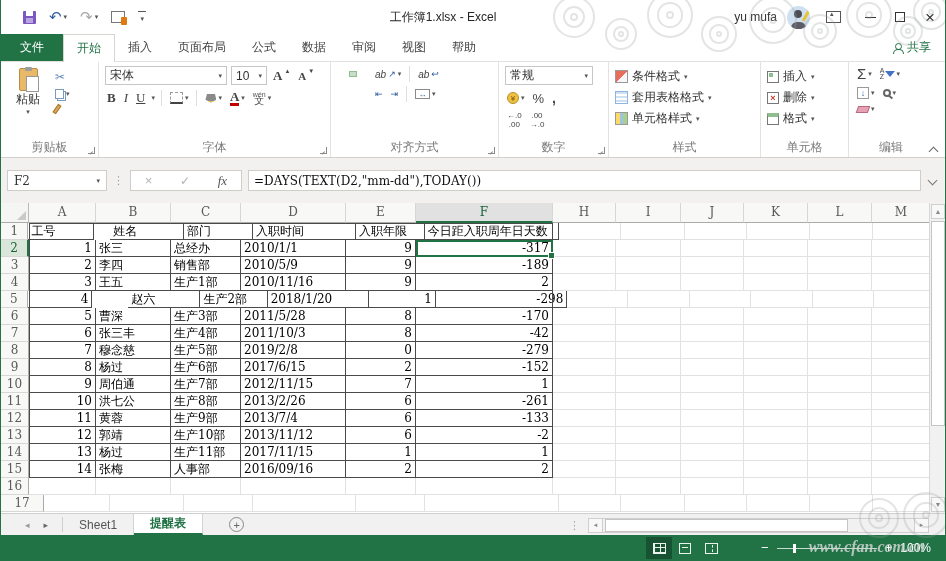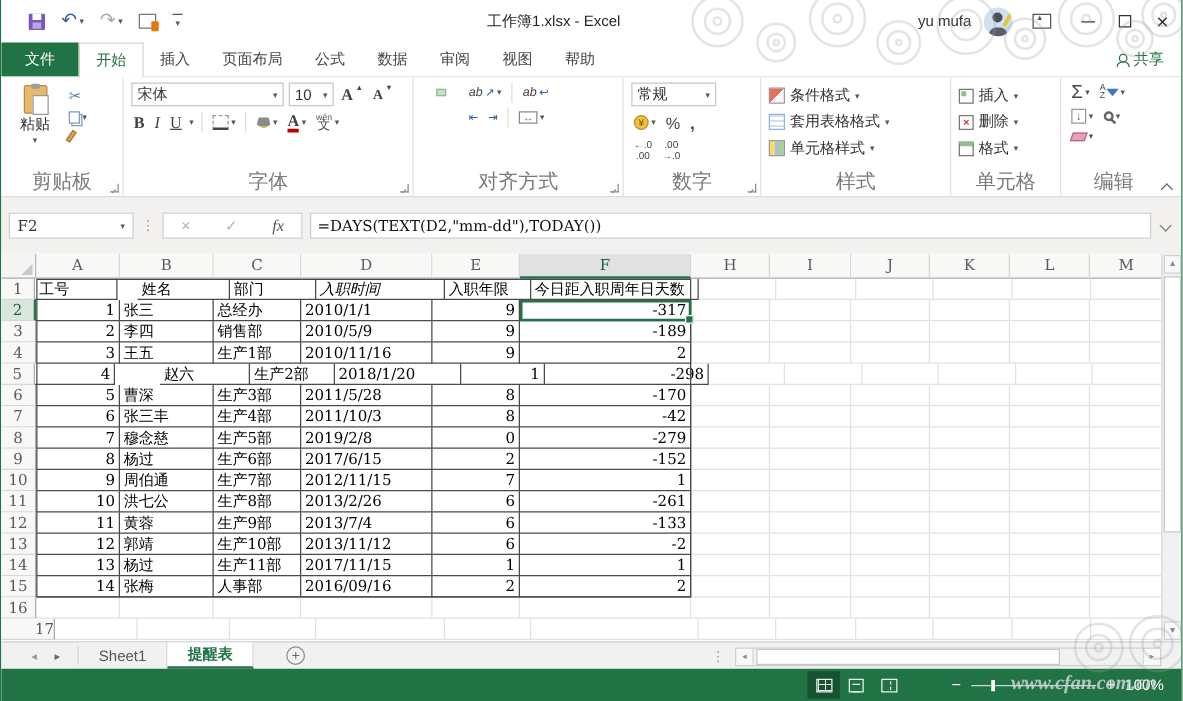--- a/index.html
+++ b/index.html
@@ -44,21 +44,21 @@
   .bulb { width:9px; height:9px; border-radius:50%; background:#ffd34d; border:1px solid #c9a227; position:relative; }
   .bulb::after { content:""; position:absolute; left:2px; bottom:-4px; width:3px; height:3px; background:#999; }
   .share { margin-left:auto; display:flex; align-items:center; gap:5px; color:#217346; padding:0 14px; }
   .person { width:9px; height:9px; position:relative; }
   .person::before { content:""; position:absolute; top:0; left:2px; width:5px; height:5px; border-radius:50%; border:1px solid #217346; }
   .person::after { content:""; position:absolute; bottom:-2px; left:0; width:9px; height:4px; border-radius:5px 5px 0 0; border:1px solid #217346; border-bottom:none; }
 
   
   .ribbon { position:absolute; top:62px; left:0; right:0; height:96px; background:#fff; border-bottom:1px solid #d2d0ce; display:flex; }
   .rgroup { position:relative; border-right:1px solid #e4e2df; padding:4px 4px 16px 6px; height:100%; }
-  .glabel { position:absolute; bottom:1px; left:0; right:0; text-align:center; font-size:16px; color:#7a7a7a; }
+  .glabel { position:absolute; bottom:1px; left:0; right:0; text-align:center; font-size:12px; color:#7a7a7a; }
   .launcher { position:absolute; bottom:3px; right:3px; width:7px; height:7px; border-right:1px solid #8a8a8a; border-bottom:1px solid #8a8a8a; }
   .launcher::before { content:""; position:absolute; right:1px; bottom:1px; width:4px; height:1px; background:#8a8a8a; transform:rotate(-45deg); transform-origin:right bottom; }
   .ic { display:inline-flex; align-items:center; gap:2px; padding:1px 2px; color:#444; }
   .rowline { display:flex; align-items:center; gap:4px; margin-bottom:4px; }
 
   
   .g-clip { width:98px; display:flex; }
   .pastebtn { display:flex; flex-direction:column; align-items:center; width:42px; padding-top:2px; }
   .clipicon { width:19px; height:23px; background:#e9b96a; border:1px solid #b98b45; border-radius:2px; position:relative; }
   .clipicon::before { content:""; position:absolute; top:-2px; left:5px; width:7px; height:4px; background:#9d9d9d; border-radius:1px; }
@@ -89,21 +89,21 @@
   .st { width:14px; height:10px; background:repeating-linear-gradient(#5a5a5a 0 1px, transparent 1px 3px); }
   .st.sh { height:7px; }
   .albtn { padding:2px 3px; border:1px solid transparent; }
   .albtn.active { background:#c8dec8; border-color:#8fbf8f; }
   .orient { font-style:italic; font-size:10px; color:#444; }
   .arr-b { font-size:9px; color:#2f5b9f; }
   .mergeic { width:15px; height:10px; border:1px solid #8a8a8a; display:flex; align-items:center; justify-content:center; font-size:8px; color:#2f5b9f; background:#fff; }
 
   
   .g-num { width:110px; }
-  .numfmt { width:68px; }
+  .numfmt { width:88px; }
   .coin { width:12px; height:12px; border-radius:50%; background:#f0c040; border:1px solid #b8902a; display:flex; align-items:center; justify-content:center; font-size:8px; color:#7a5b10; }
   .decic { display:flex; flex-direction:column; line-height:7px; font-size:8px; color:#444; }
 
   
   .g-styles { width:152px; } .g-cells { width:88px; } .g-edit { width:84px; border-right:none; }
   .srow { display:flex; align-items:center; gap:4px; height:21px; color:#333; }
   .cfic { width:13px; height:13px; border:1px solid #999; background:linear-gradient(135deg,#e8705a 50%,#f7f7f7 50%); }
   .ftic { width:13px; height:13px; border:1px solid #8db4e2; background:repeating-linear-gradient(#cfe0f2 0 2px,#fff 2px 4px); }
   .csic { width:13px; height:13px; border:1px solid #999; background:linear-gradient(90deg,#ffd966 33%,#9dc3e6 33% 66%,#a9d18e 66%); }
   .insic { width:12px; height:12px; border:1px solid #777; position:relative; background:#fff; }
@@ -489,21 +489,21 @@
       <div class="g-col" style="width: 63px;">J</div>
       <div class="g-col" style="width: 64px;">K</div>
       <div class="g-col" style="width: 64px;">L</div>
       <div class="g-col" style="width: 59px;">M</div>
     </div>
     <div class="g-row">
       <div class="g-rh" style="width: 28px;">1</div>
       <div class="g-cell tb" style="width: 67px;">工号</div>
       <div class="g-cell tb" style="width: 75px; margin-left: 16px;">姓名</div>
       <div class="g-cell tb" style="width: 70px;">部门</div>
-      <div class="g-cell tb" style="width: 105px; font-style: italic;">入职时间</div>
+      <div class="g-cell tb" style="width: 105px;">入职时间</div>
       <div class="g-cell tb" style="width: 70px;">入职年限</div>
       <div class="g-cell tb" style="width: 137px;">今日距入职周年日天数</div>
       <div class="g-cell" style="width: 63px;"></div>
       <div class="g-cell" style="width: 65px;"></div>
       <div class="g-cell" style="width: 63px;"></div>
       <div class="g-cell" style="width: 64px;"></div>
       <div class="g-cell" style="width: 64px;"></div>
       <div class="g-cell" style="width: 59px;"></div>
     </div>
     <div class="g-row">
@@ -725,21 +725,21 @@
       <div class="g-cell" style="width: 70px;"></div>
       <div class="g-cell" style="width: 137px;"></div>
       <div class="g-cell" style="width: 63px;"></div>
       <div class="g-cell" style="width: 65px;"></div>
       <div class="g-cell" style="width: 63px;"></div>
       <div class="g-cell" style="width: 64px;"></div>
       <div class="g-cell" style="width: 64px;"></div>
       <div class="g-cell" style="width: 59px;"></div>
     </div>
     <div class="g-row">
-      <div class="g-rh" style="width: 44px; text-align: right;">17</div>
+      <div class="g-rh" style="width: 44px;">17</div>
       <div class="g-cell" style="width: 67px;"></div>
       <div class="g-cell" style="width: 75px;"></div>
       <div class="g-cell" style="width: 70px;"></div>
       <div class="g-cell" style="width: 105px;"></div>
       <div class="g-cell" style="width: 70px;"></div>
       <div class="g-cell" style="width: 137px;"></div>
       <div class="g-cell" style="width: 63px;"></div>
       <div class="g-cell" style="width: 65px;"></div>
       <div class="g-cell" style="width: 63px;"></div>
       <div class="g-cell" style="width: 64px;"></div>

